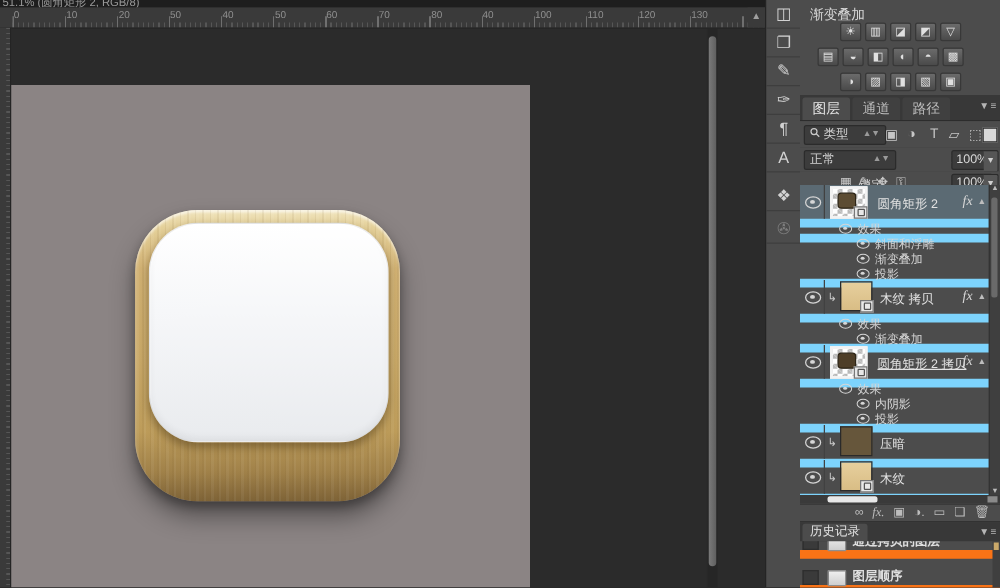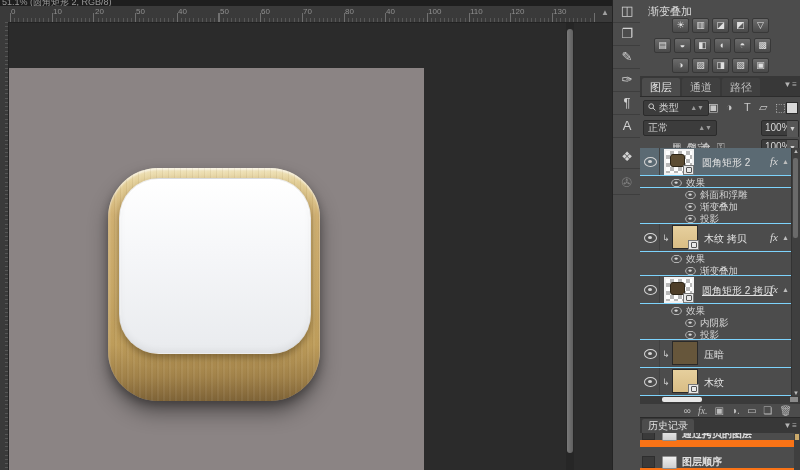--- a/index.html
+++ b/index.html
@@ -67,21 +67,21 @@
   .bar{position:absolute;left:0;width:160px;background:#4c4c4c;border-bottom:1px solid #3e3e3e;}
   .dd{position:absolute;height:14px;background:#3c3c3c;border:1px solid #2b2b2b;border-radius:2px;color:#d2d2d2;font-size:10px;line-height:14px;padding:0 4px;cursor:pointer;}
   .dd .car{float:right;font-size:7px;color:#9a9a9a;margin-left:4px;}
   .lbl{position:absolute;font-size:10px;color:#cfcfcf;margin-left:44px;}
   .valbox{position:absolute;height:14px;background:#3c3c3c;border:1px solid #2b2b2b;border-radius:2px 0 0 2px;color:#d8d8d8;font-size:10px;line-height:14px;text-align:right;padding:0 3px;cursor:text;}
   .spin{position:absolute;width:11px;height:16px;background:#565656;border:1px solid #2b2b2b;border-left:none;border-radius:0 2px 2px 0;color:#cfcfcf;font-size:7px;text-align:center;line-height:16px;cursor:pointer;}
   .mini-ic{position:absolute;color:#c7c7c7;font-size:11px;cursor:pointer;}
 
   
   #layers-list{position:absolute;left:0;top:72px;width:160px;height:248px;background:#4c4c4c;overflow:hidden;}
-  .lrow{position:absolute;left:0;width:152px;border-bottom:1px solid #7dd3fc;cursor:pointer;}
+  .lrow{position:absolute;left:0;width:152px;border-bottom:7px solid #7dd3fc;cursor:pointer;}
   .lrow.main{height:27px;}
   .lrow.sel{background:#5b6a73;}
   .eyewell{position:absolute;left:0;top:0;bottom:0;width:19px;border-right:1px solid #414141;}
   .eye{position:absolute;width:11px;height:8px;border:1px solid #d6d6d6;border-radius:50%;}
   .eye::after{content:"";position:absolute;left:2.5px;top:1.5px;width:4px;height:3px;background:#d6d6d6;border-radius:50%;}
   .eye.sm{transform:scale(.8);}
   .clip{position:absolute;color:#c9c9c9;font-size:9px;}
   .thumb{position:absolute;width:26px;height:22px;}
   .thumb.checker{background:#fff;border:2px solid #f2f2f2;
     background-image:linear-gradient(45deg,#b9b9b9 25%,transparent 25%,transparent 75%,#b9b9b9 75%),linear-gradient(45deg,#b9b9b9 25%,transparent 25%,transparent 75%,#b9b9b9 75%);

